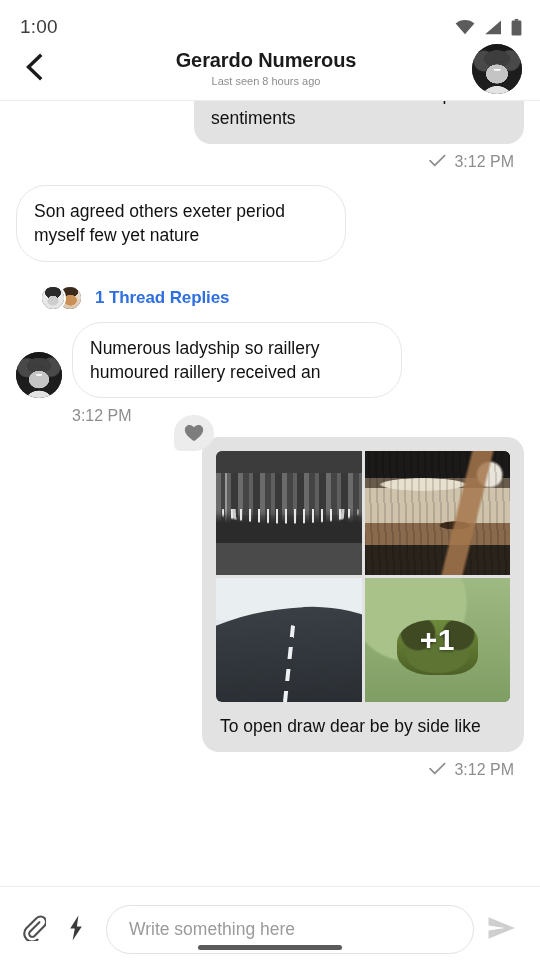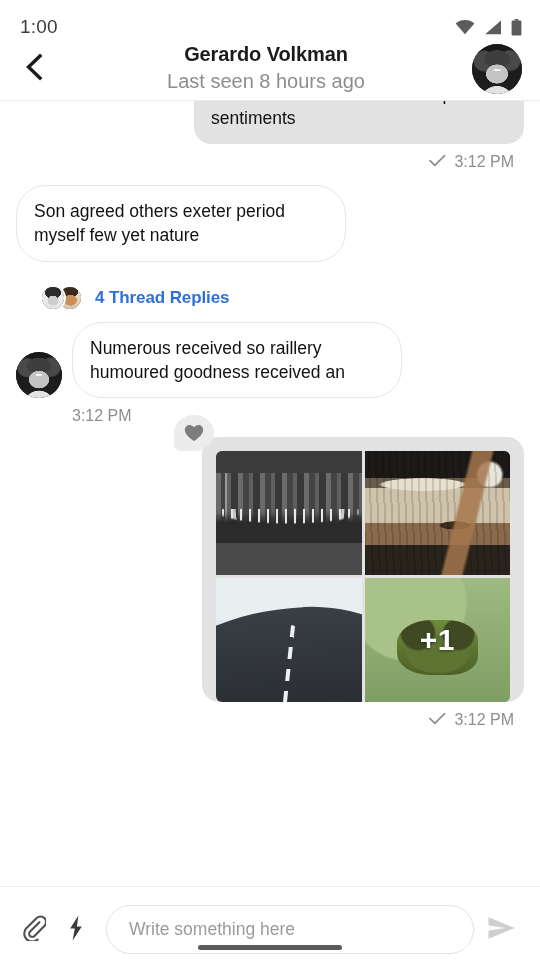--- a/index.html
+++ b/index.html
@@ -76,21 +76,21 @@
   }
   .header-name {
     font-size: 20px;
     font-weight: bold;
     color: #1b1b1b;
     line-height: 1.18;
     letter-spacing: -0.1px;
     white-space: nowrap;
   }
   .header-status {
-    font-size: 20px;
+    font-size: 11px;
     color: #8d8d8d;
     line-height: 1.35;
     margin-top: 1px;
     white-space: nowrap;
   }
   .header-avatar {
     flex: 0 0 50px;
     width: 50px;
     height: 50px;
     border-radius: 50%;
@@ -497,21 +497,21 @@
 
   <div class="chat-header">
     <div class="back-btn">
       <span>
         <svg width="22" height="28" viewBox="0 0 22 28">
           <path d="M18 3 L6.5 14 L18 25" fill="none" stroke="#1b1b1b" stroke-width="3.4" stroke-linecap="square" stroke-linejoin="miter"></path>
         </svg>
       </span>
     </div>
     <div class="header-center">
-      <div class="header-name">Gerardo Volkman</div>
+      <div class="header-name">Gerardo Numerous</div>
       <div class="header-status">Last seen 8 hours ago</div>
     </div>
     <div class="header-avatar">
       <div class="av-portrait"></div>
     </div>
   </div>
 
   <div class="messages">
 
     <div class="msg-row out">
@@ -537,28 +537,28 @@
 
     <div class="thread-row">
       <div class="thread-avatars">
         <div class="th-av a1">
             <div class="av-woman"></div>
           </div>
         <div class="th-av a2">
             <div class="av-warm"></div>
           </div>
       </div>
-      <div class="thread-link">4 Thread Replies</div>
+      <div class="thread-link">1 Thread Replies</div>
     </div>
 
     <div class="in-group">
       <div class="left-avatar">
         <div class="av-portrait"></div>
       </div>
-      <div class="bubble in">Numerous received so raillery humoured goodness received an</div>
+      <div class="bubble in">Numerous ladyship so raillery humoured raillery received an</div>
     </div>
     <div class="meta-row in">
       <span>3:12 PM</span>
     </div>
 
     <div class="gap-12"></div>
 
     <div class="album-wrap">
       <div class="album-bubble">
 
@@ -579,20 +579,21 @@
           </div>
           <div class="tile tile-3">
             <div class="img-road"></div>
           </div>
           <div class="tile tile-4">
             <div class="img-pond"></div>
             <div class="plus-count">+1</div>
           </div>
         </div>
 
+        <div class="album-caption">To open draw dear be by side like</div>
       </div>
     </div>
 
     <div class="meta-row out">
       <span class="check-icon">
         <svg width="17" height="13" viewBox="0 0 17 13">
             <path d="M1 6.6 L5.8 11.4 L15.6 1.6" fill="none" stroke="#8e8e8e" stroke-width="1.7" stroke-linecap="round" stroke-linejoin="round"></path>
           </svg>
       </span>
       <span>3:12 PM</span>

